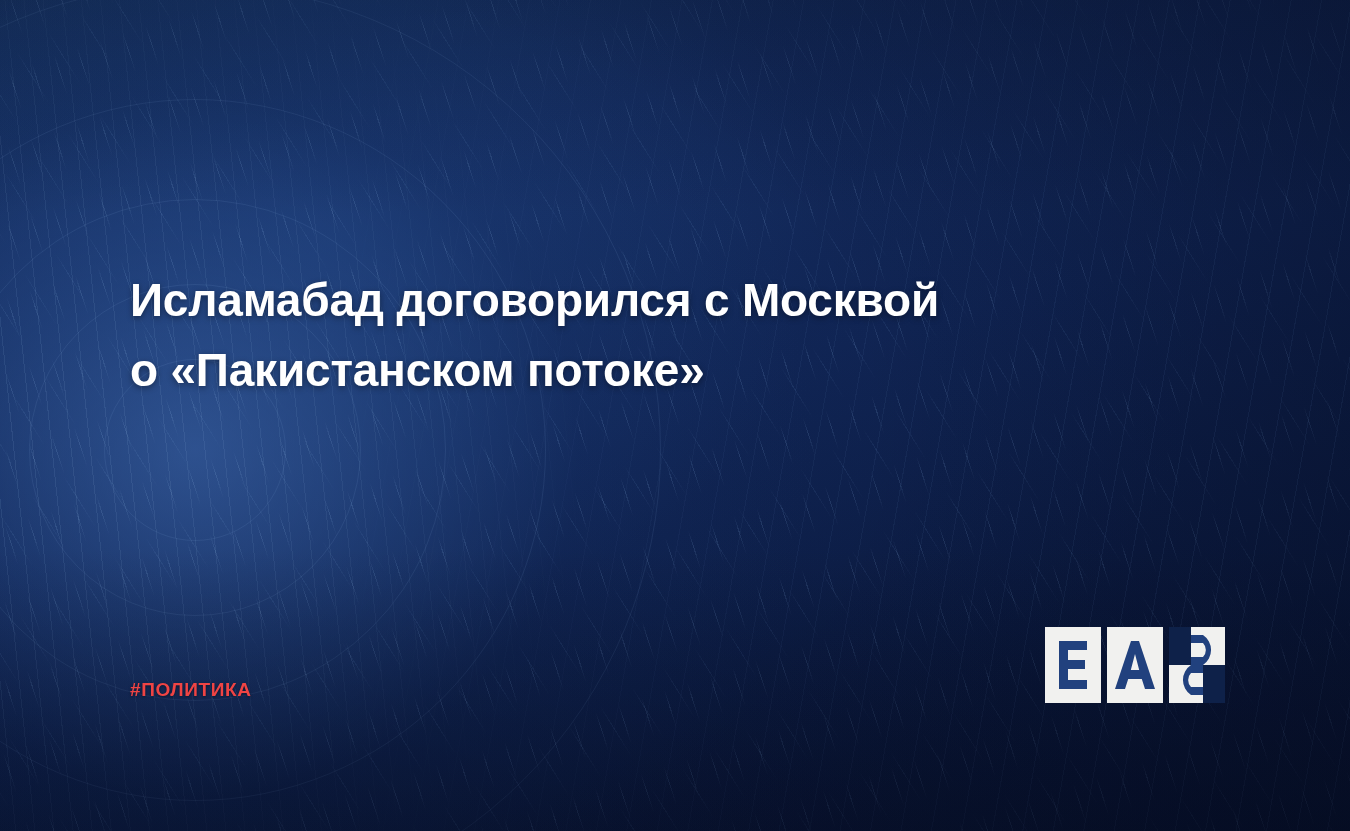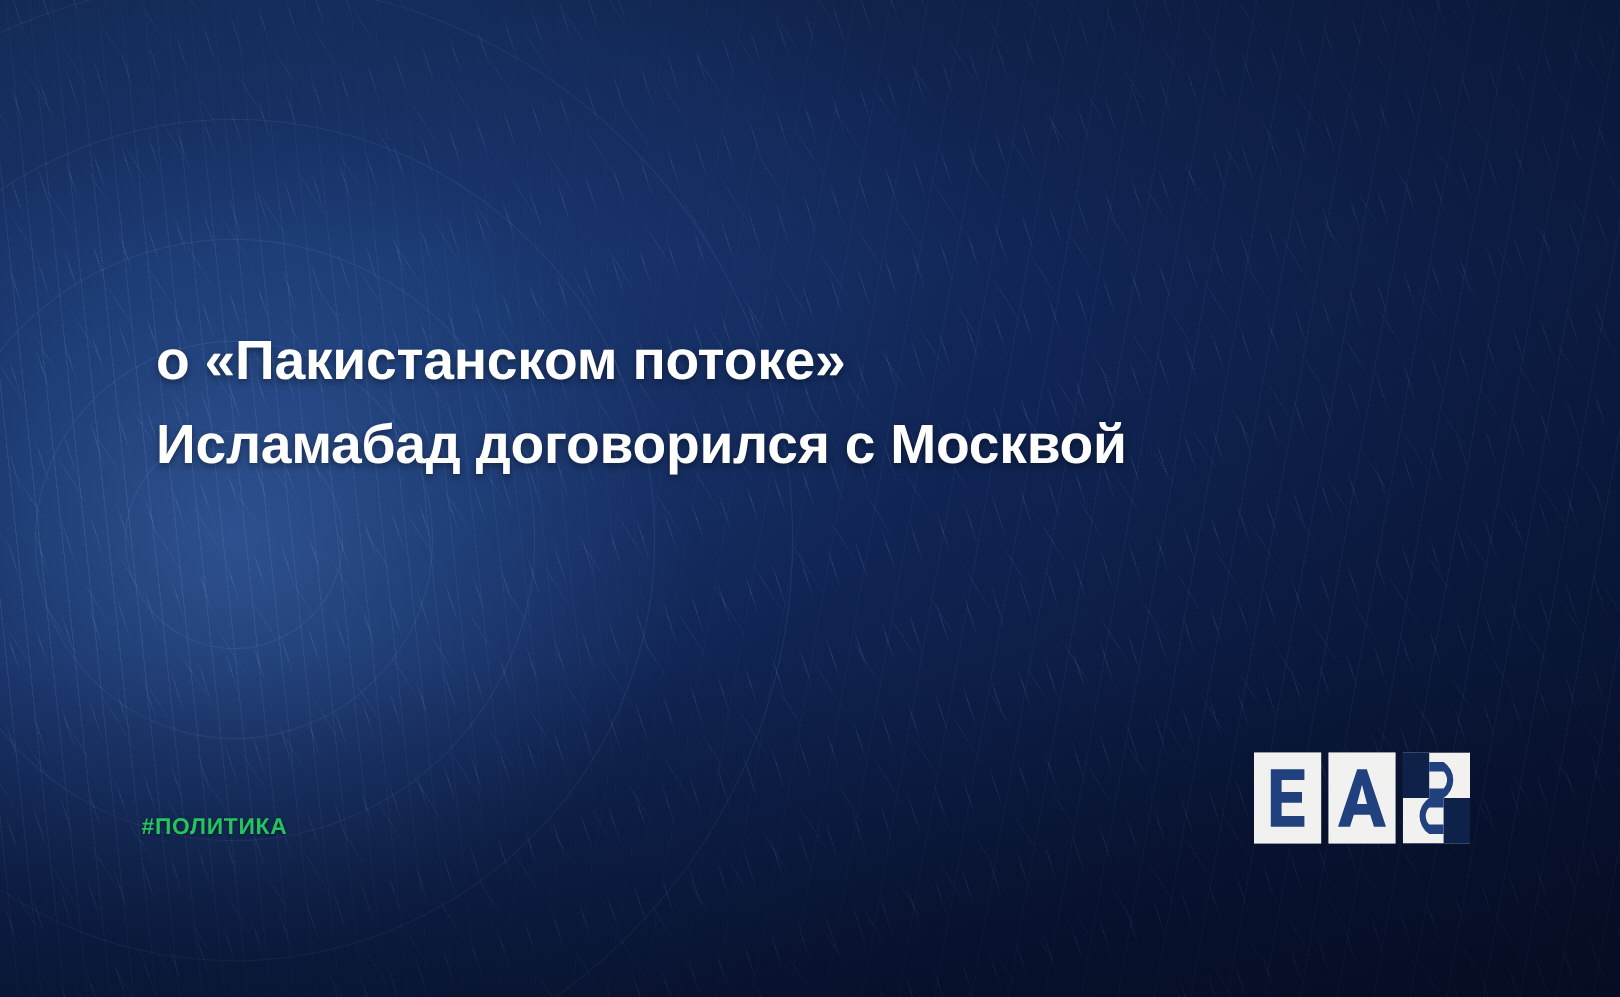--- a/index.html
+++ b/index.html
@@ -142,25 +142,25 @@
     line-height: 1.52;
     font-weight: bold;
     color: #ffffff;
     letter-spacing: -0.2px;
     text-shadow: 0 2px 6px rgba(0,0,0,.40);
   }
   .headline .hl-line { display: block; }
 
   .category {
     position: absolute;
-    left: 118px;
+    left: 130px;
     top: 679px;
     font-size: 19px;
     font-weight: bold;
-    color: #22c55e;
+    color: #ef4444;
     letter-spacing: .6px;
     text-shadow: 0 1px 3px rgba(0,0,0,.45);
     white-space: nowrap;
   }
 
   
   .logo {
     position: absolute;
     left: 1045px;
     top: 627px;
@@ -194,22 +194,22 @@
   <div class="trail-ring" style="left:195px;top:450px;width:500px;height:500px;border-width:1px;"></div>
   <div class="trail-ring" style="left:195px;top:450px;width:700px;height:700px;border-width:1px;"></div>
   <div class="trail-ring" style="left:195px;top:450px;width:930px;height:930px;border-width:1px;"></div>
 
   <div class="bg-vignette"></div>
 
   <div class="content">
 
 
     <div class="headline">
+      <span class="hl-line">Исламабад договорился с Москвой</span>
       <span class="hl-line">о «Пакистанском потоке»</span>
-      <span class="hl-line">Исламабад договорился с Москвой</span>
     </div>
 
     <div class="category">#ПОЛИТИКА</div>
 
     <div class="logo">
 
       <div class="logo-tile">
         <svg width="56" height="76" viewBox="0 0 56 76">
           <path fill="#21417e" d="M14 14 h28 v9 H23 v10 h17 v9 H23 v11 h19 v9 H14 Z"></path>
         </svg>

